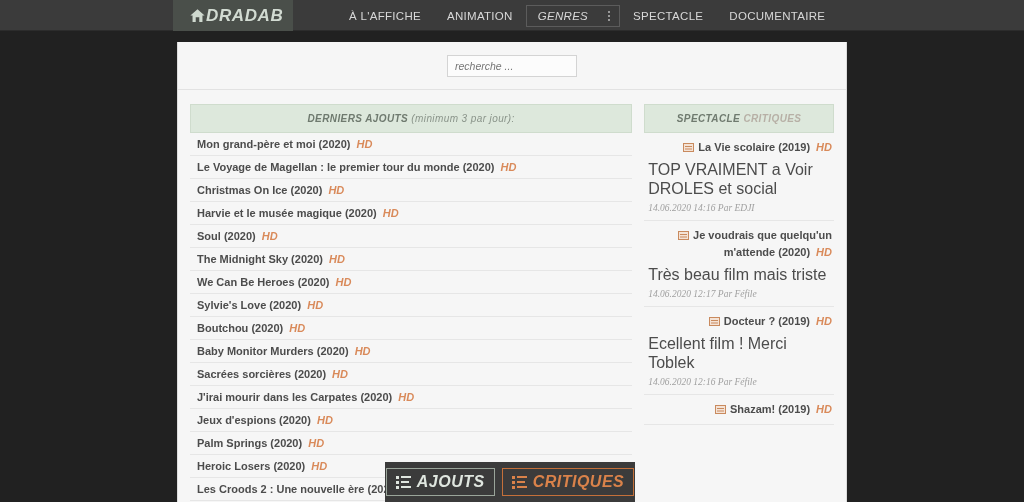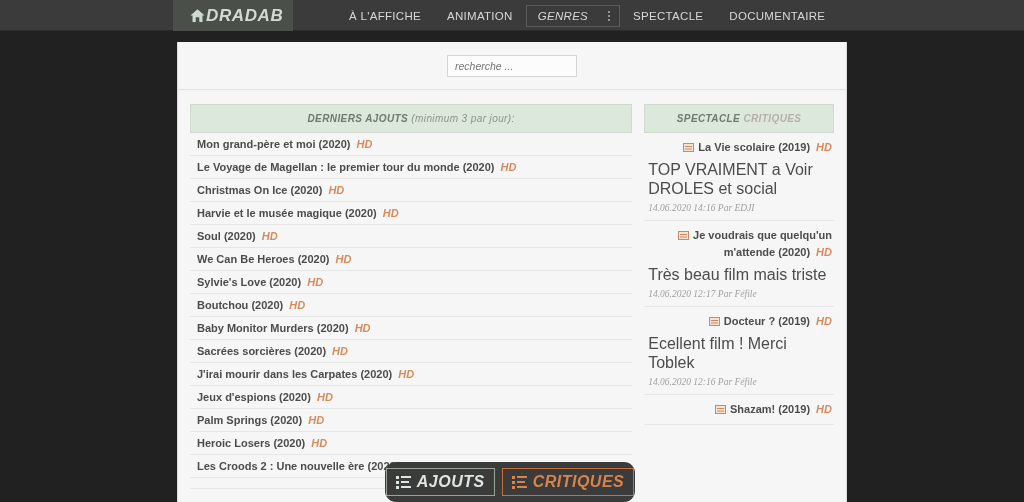--- a/index.html
+++ b/index.html
@@ -115,21 +115,21 @@
   .crit-title { color: #4c4c4c; font-weight: bold; }
   .crit-hd { color: #d98a5a; font-style: italic; font-weight: bold; margin-left: 3px; }
   .crit-body { font-size: 16px; color: #4c4c4c; line-height: 19px; padding: 4px 2px 2px 2px; }
   .crit-meta { font-size: 9.5px; font-style: italic; color: #a0a0a0; padding: 3px 2px 1px 2px; font-family: Liberation Serif, serif; }
 
   
   .float-bar {
     position: absolute; left: 385px; top: 462px;
     width: 250px; height: 40px;
     background: #3b3b3b;
-    display: flex; align-items: center; justify-content: center; gap: 7px; border-radius: 11px;
+    display: flex; align-items: center; justify-content: center; gap: 7px;
   }
   .fbtn {
     display: flex; align-items: center; gap: 6px;
     padding: 4px 9px;
     font-size: 16px; font-weight: bold; font-style: italic;
     letter-spacing: 0.5px;
     cursor: pointer;
   }
   .fbtn.ajouts { border: 1px solid #9aa59a; color: #dfe6df; }
   .fbtn.critiques { border: 1px solid #c4703a; color: #d9824a; }
@@ -185,20 +185,21 @@
         <div class="panel-head">
           <span>DERNIERS AJOUTS</span>
           <span class="sub">(minimum 3 par jour):</span>
         </div>
         <div id="ajouts-list">
             <div class="ajout-row"><span class="title">Mon grand-père et moi (2020)</span> <span class="hd">HD</span></div>
             <div class="ajout-row"><span class="title">Le Voyage de Magellan : le premier tour du monde (2020)</span> <span class="hd">HD</span></div>
             <div class="ajout-row"><span class="title">Christmas On Ice (2020)</span> <span class="hd">HD</span></div>
             <div class="ajout-row"><span class="title">Harvie et le musée magique (2020)</span> <span class="hd">HD</span></div>
             <div class="ajout-row"><span class="title">Soul (2020)</span> <span class="hd">HD</span></div>
+            <div class="ajout-row"><span class="title">The Midnight Sky (2020)</span> <span class="hd">HD</span></div>
             <div class="ajout-row"><span class="title">We Can Be Heroes (2020)</span> <span class="hd">HD</span></div>
             <div class="ajout-row"><span class="title">Sylvie's Love (2020)</span> <span class="hd">HD</span></div>
             <div class="ajout-row"><span class="title">Boutchou (2020)</span> <span class="hd">HD</span></div>
             <div class="ajout-row"><span class="title">Baby Monitor Murders (2020)</span> <span class="hd">HD</span></div>
             <div class="ajout-row"><span class="title">Sacrées sorcières (2020)</span> <span class="hd">HD</span></div>
             <div class="ajout-row"><span class="title">J'irai mourir dans les Carpates (2020)</span> <span class="hd">HD</span></div>
             <div class="ajout-row"><span class="title">Jeux d'espions (2020)</span> <span class="hd">HD</span></div>
             <div class="ajout-row"><span class="title">Palm Springs (2020)</span> <span class="hd">HD</span></div>
             <div class="ajout-row"><span class="title">Heroic Losers (2020)</span> <span class="hd">HD</span></div>
             <div class="ajout-row"><span class="title">Les Croods 2 : Une nouvelle ère (2020)</span> <span class="hd">HD</span></div>

